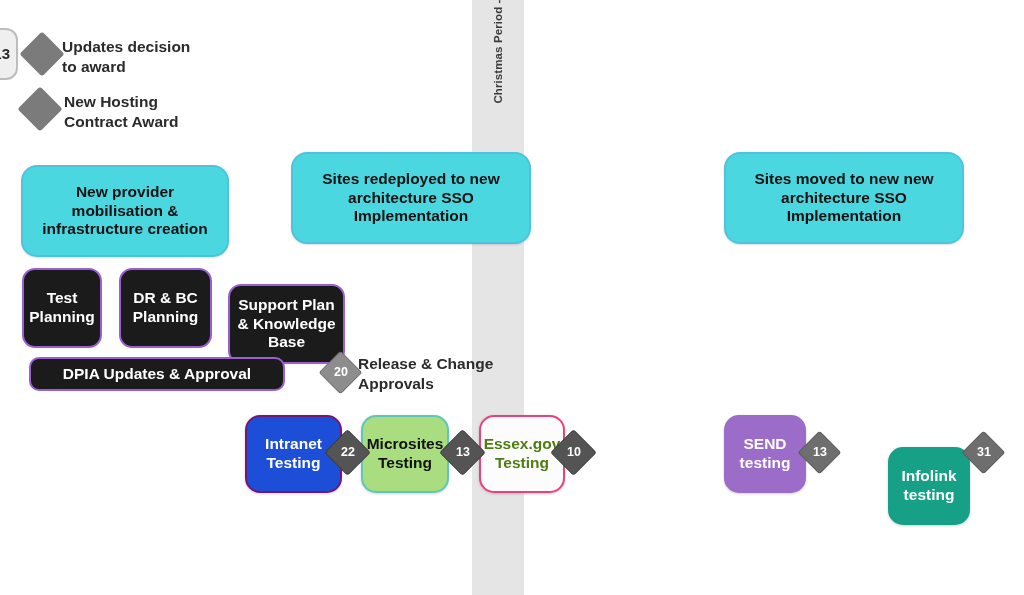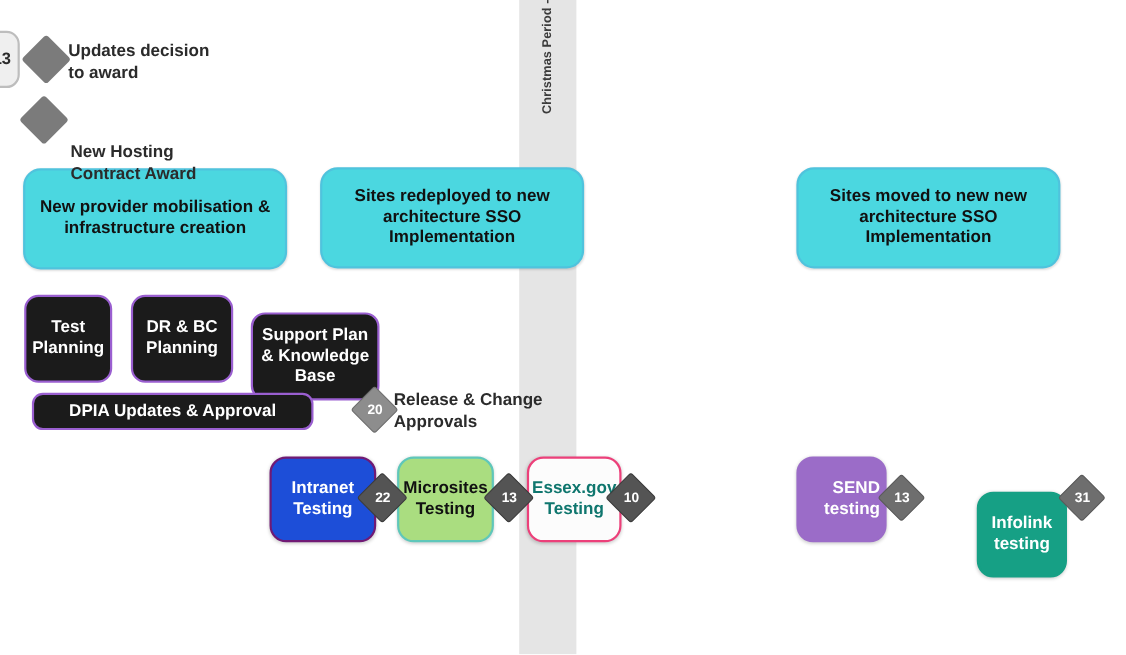--- a/index.html
+++ b/index.html
@@ -85,21 +85,21 @@
     border-radius: 13px;
   }
 
   .node.test {
     font-size: 15.5px;
     border-radius: 15px;
     box-shadow: 0 1px 3px rgba(0,0,0,0.18);
   }
   .node.test.coral   { background: #1d4ed8; border: 2px solid #701a75; color: #ffffff; }
   .node.test.green   { background: #aadd80; border: 2px solid #5fc7ba; color: #111111; justify-content: center; }
-  .node.test.white   { background: #fcfcfc; border: 2.5px solid #ec407a; color: #0f766e; }
+  .node.test.white   { background: #fcfcfc; border: 2.5px solid #ec407a; color: #4d7c0f; }
   .node.test.purple  { background: #9b6cc8; border: 2px solid #9b6cc8; color: #ffffff; }
   .node.test.teal    { background: #16a085; border: 2px solid #16a085; color: #ffffff; }
 
   .node.edge-chip {
     background: #efefef;
     border: 2px solid #bdbdbd;
     border-radius: 12px;
     color: #2b2b2b;
     font-size: 15px;
     justify-content: flex-end;
@@ -156,24 +156,24 @@
 
   <div class="diamond plain" style="left:26px; top:38px; width:32px; height:32px;">
     <span class="dlabel"></span>
   </div>
   <div class="label" style="left:62px; top:37px; width:190px;">Updates decision
 to award</div>
 
   <div class="diamond plain" style="left:24px; top:93px; width:32px; height:32px;">
     <span class="dlabel"></span>
   </div>
-  <div class="label" style="left:64px; top:92px; width:200px;margin-top:37px;">New Hosting
+  <div class="label" style="left:64px; top:92px; width:200px;">New Hosting
 Contract Award</div>
 
-  <div class="node cyan" style="left:21px; top:153px; width:240px; height:92px; padding:0 12px;">
+  <div class="node cyan" style="left:21px; top:165px; width:208px; height:92px; padding:0 12px;">
     <span>New provider mobilisation &amp; infrastructure creation</span>
   </div>
 
   <div class="node cyan" style="left:291px; top:152px; width:240px; height:92px; padding:0 12px;">
     <span>Sites redeployed to new architecture SSO Implementation</span>
   </div>
 
   <div class="node cyan" style="left:724px; top:152px; width:240px; height:92px; padding:0 12px;">
     <span>Sites moved to new new architecture SSO Implementation</span>
   </div>
@@ -214,21 +214,21 @@
     <span class="dlabel">13</span>
   </div>
 
   <div class="node test white" style="left:479px; top:415px; width:86px; height:78px; padding:0 4px;">
     <span>Essex.gov Testing</span>
   </div>
   <div class="diamond darkgrey" style="left:557px; top:436px; width:33px; height:33px;">
     <span class="dlabel">10</span>
   </div>
 
-  <div class="node test purple" style="left:724px; top:415px; width:82px; height:78px; padding:0 4px;text-align:right;">
+  <div class="node test purple" style="left:724px; top:415px; width:82px; height:78px; padding:0 4px;">
     <span>SEND testing</span>
   </div>
   <div class="diamond midgrey" style="left:804px; top:437px; width:31px; height:31px;">
     <span class="dlabel">13</span>
   </div>
 
   <div class="node test teal" style="left:888px; top:415px; width:82px; height:78px; padding:0 4px;margin-top:32px;">
     <span>Infolink testing</span>
   </div>
   <div class="diamond midgrey" style="left:968px; top:437px; width:31px; height:31px;">

